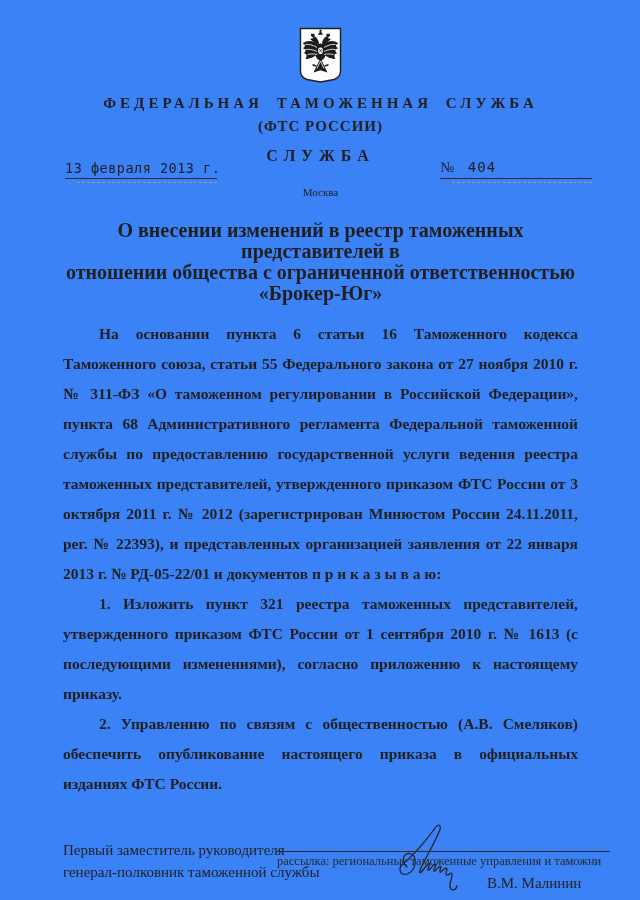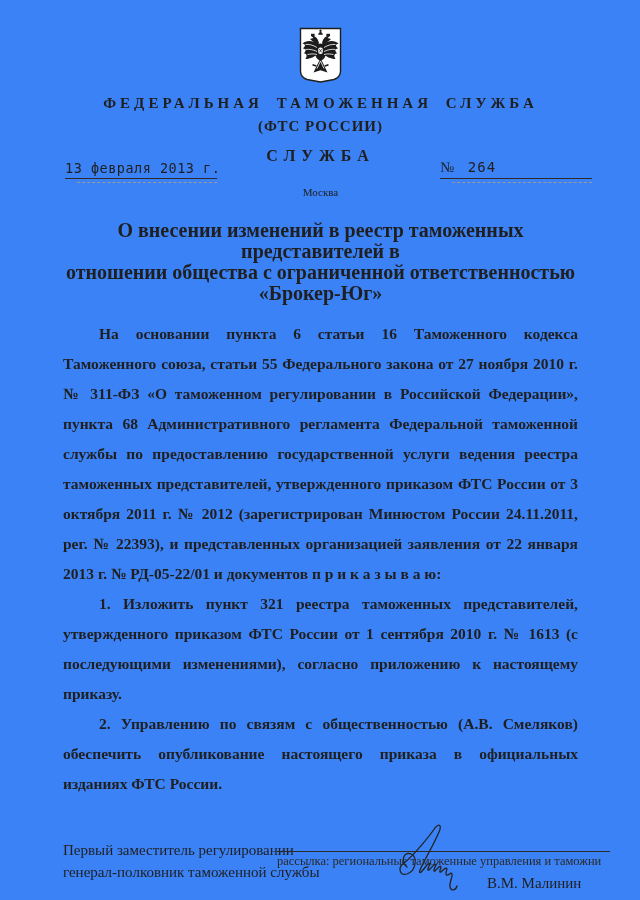--- a/index.html
+++ b/index.html
@@ -196,21 +196,21 @@
     <div class="doc-type">СЛУЖБА</div>
 
     <div class="date-number-row">
       <div class="field date-field">
         <div class="line">13 февраля 2013 г.</div>
         <div class="ghost-line"></div>
       </div>
       <div class="field number-field">
         <div class="line">
           <span class="number-sign">№</span>
-          <span class="number-value">264</span>
+          <span class="number-value">404</span>
         </div>
         <div class="ghost-line"></div>
       </div>
     </div>
 
     <div class="city">Москва</div>
 
     <div class="subject">
       <div>О внесении изменений в реестр таможенных представителей в</div>
       <div>отношении общества с ограниченной ответственностью</div>
@@ -218,21 +218,21 @@
     </div>
 
     <div class="body-text">
       <p>На основании пункта 6 статьи 16 Таможенного кодекса Таможенного союза, статьи 55 Федерального закона от 27 ноября 2010 г. № 311-ФЗ «О таможенном регулировании в Российской Федерации», пункта 68 Административного регламента Федеральной таможенной службы по предоставлению государственной услуги ведения реестра таможенных представителей, утвержденного приказом ФТС России от 3 октября 2011 г. № 2012 (зарегистрирован Минюстом России 24.11.2011, рег. № 22393), и представленных организацией заявления от 22 января 2013 г. № РД-05-22/01 и документов п р и к а з ы в а ю:</p>
       <p>1. Изложить пункт 321 реестра таможенных представителей, утвержденного приказом ФТС России от 1 сентября 2010 г. № 1613 (с последующими изменениями), согласно приложению к настоящему приказу.</p>
       <p>2. Управлению по связям с общественностью (А.В. Смеляков) обеспечить опубликование настоящего приказа в официальных изданиях ФТС России.</p>
     </div>
 
     <div class="sign-row">
       <div class="sign-position">
-        <div>Первый заместитель регулировании</div>
+        <div>Первый заместитель руководителя</div>
         <div>генерал-полковник таможенной службы</div>
       </div>
       <svg class="sign-scribble" width="86" height="82" viewBox="0 0 86 82">
         <path d="M16 46 C9 40 13 30 20 33 C27 36 25 50 16 53 C9 55 6 47 13 42 C22 35 37 17 44 7 C48 2 51 4 48 11 C43 23 34 38 29 49 C28 52 29 53 32 49 C35 45 38 41 39 43 C37 47 36 50 38 49 C41 46 44 42 45 44 C43 48 42 51 44 50 C47 47 49 44 50 46 C49 49 48 52 50 51 C53 48 55 46 56 48 C55 51 54 55 57 54 C59 53 60 51 61 53 C62 56 58 61 59 66 C60 71 65 69 66 65" stroke="#222222" stroke-width="1.3" fill="none" stroke-linecap="round"></path>
       </svg>
       <div class="sign-name">В.М. Малинин</div>
     </div>
 
   </div>
 

